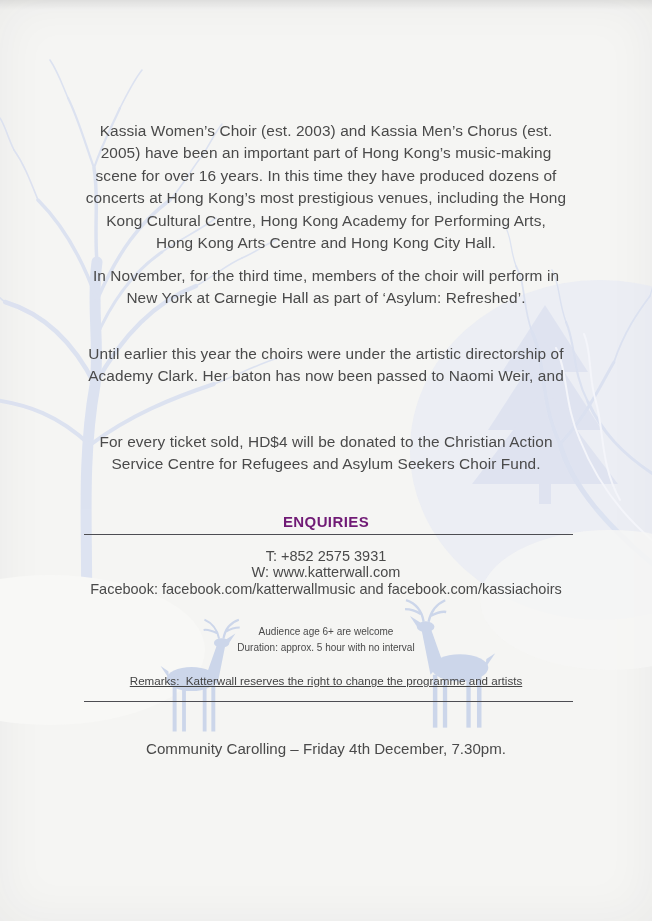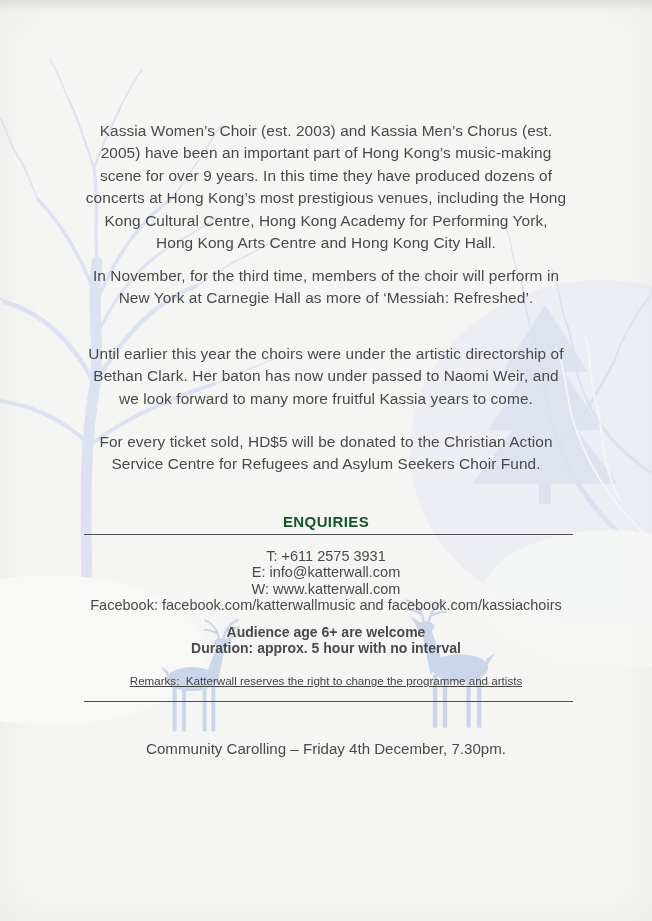--- a/index.html
+++ b/index.html
@@ -11,24 +11,24 @@
   }
   .page::before{
     content:"";position:absolute;left:0;top:0;right:0;height:10px;
     background:linear-gradient(180deg,rgba(0,0,0,0.07),rgba(0,0,0,0));
     pointer-events:none;z-index:3;
   }
   .wm{position:absolute;left:0;top:0;z-index:0;}
   .txt{position:absolute;left:0;right:0;text-align:center;z-index:2;}
   .body-p{font-size:15.4px;line-height:22.4px;letter-spacing:0.1px;}
   .line{display:block;}
-  .heading{font-size:15px;font-weight:bold;color:#14532d;letter-spacing:0.4px;}
+  .heading{font-size:15px;font-weight:bold;color:#701a75;letter-spacing:0.4px;}
   .rule{position:absolute;left:84px;width:489px;border-top:1.6px solid #4d4d52;z-index:2;}
   .contact{font-size:14.5px;line-height:16.4px;}
-  .notes{font-size:14px;line-height:16.4px;font-weight:bold;}
+  .notes{font-size:10px;line-height:16.4px;}
   .remarks{font-size:11.6px;color:#434343;white-space:pre-wrap;text-decoration:underline;}
   .events{font-size:15.1px;line-height:18.5px;}
 </style>
 </head>
 <body>
 
 <div class="page">
 
   <svg class="wm" width="652" height="921" viewBox="0 0 652 921" aria-hidden="true">
     <defs>
@@ -105,48 +105,46 @@
     <ellipse cx="50" cy="650" rx="155" ry="75" fill="#f8f8f6"></ellipse>
     <ellipse cx="610" cy="600" rx="130" ry="70" fill="#f6f6f4" opacity="0.85"></ellipse>
 
     <use href="#deer" transform="translate(152,630) scale(0.86)"></use>
     <use href="#deer" transform="translate(505,612) scale(-0.98,0.98)"></use>
   </svg>
 
   <div class="txt body-p" style="top:120px">
     <span class="line">Kassia Women’s Choir (est. 2003) and Kassia Men’s Chorus (est.</span>
     <span class="line">2005) have been an important part of Hong Kong’s music-making</span>
-    <span class="line">scene for over 9 years. In this time they have produced dozens of</span>
+    <span class="line">scene for over 16 years. In this time they have produced dozens of</span>
     <span class="line">concerts at Hong Kong’s most prestigious venues, including the Hong</span>
-    <span class="line">Kong Cultural Centre, Hong Kong Academy for Performing York,</span>
+    <span class="line">Kong Cultural Centre, Hong Kong Academy for Performing Arts,</span>
     <span class="line">Hong Kong Arts Centre and Hong Kong City Hall.</span>
   </div>
 
   <div class="txt body-p" style="top:265px">
     <span class="line">In November, for the third time, members of the choir will perform in</span>
-    <span class="line">New York at Carnegie Hall as more of ‘Messiah: Refreshed’.</span>
+    <span class="line">New York at Carnegie Hall as part of ‘Asylum: Refreshed’.</span>
   </div>
 
   <div class="txt body-p" style="top:343px">
     <span class="line">Until earlier this year the choirs were under the artistic directorship of</span>
-    <span class="line">Bethan Clark. Her baton has now under passed to Naomi Weir, and</span>
-    <span class="line">we look forward to many more fruitful Kassia years to come.</span>
+    <span class="line">Academy Clark. Her baton has now been passed to Naomi Weir, and</span>
   </div>
 
   <div class="txt body-p" style="top:431px">
-    <span class="line">For every ticket sold, HD$5 will be donated to the Christian Action</span>
+    <span class="line">For every ticket sold, HD$4 will be donated to the Christian Action</span>
     <span class="line">Service Centre for Refugees and Asylum Seekers Choir Fund.</span>
   </div>
 
   <div class="txt heading" style="top:513px">ENQUIRIES</div>
   <div class="rule" style="top:534px"></div>
 
   <div class="txt contact" style="top:548px">
-    <span class="line">T: +611 2575 3931</span>
-    <span class="line">E: info@katterwall.com</span>
+    <span class="line">T: +852 2575 3931</span>
     <span class="line">W: www.katterwall.com</span>
     <span class="line">Facebook: facebook.com/katterwallmusic and facebook.com/kassiachoirs</span>
   </div>
 
   <div class="txt notes" style="top:624px">
     <span class="line">Audience age 6+ are welcome</span>
     <span class="line">Duration: approx. 5 hour with no interval</span>
   </div>
 
   <div class="txt remarks" style="top:674px">Remarks:  Katterwall reserves the right to change the programme and artists</div>

